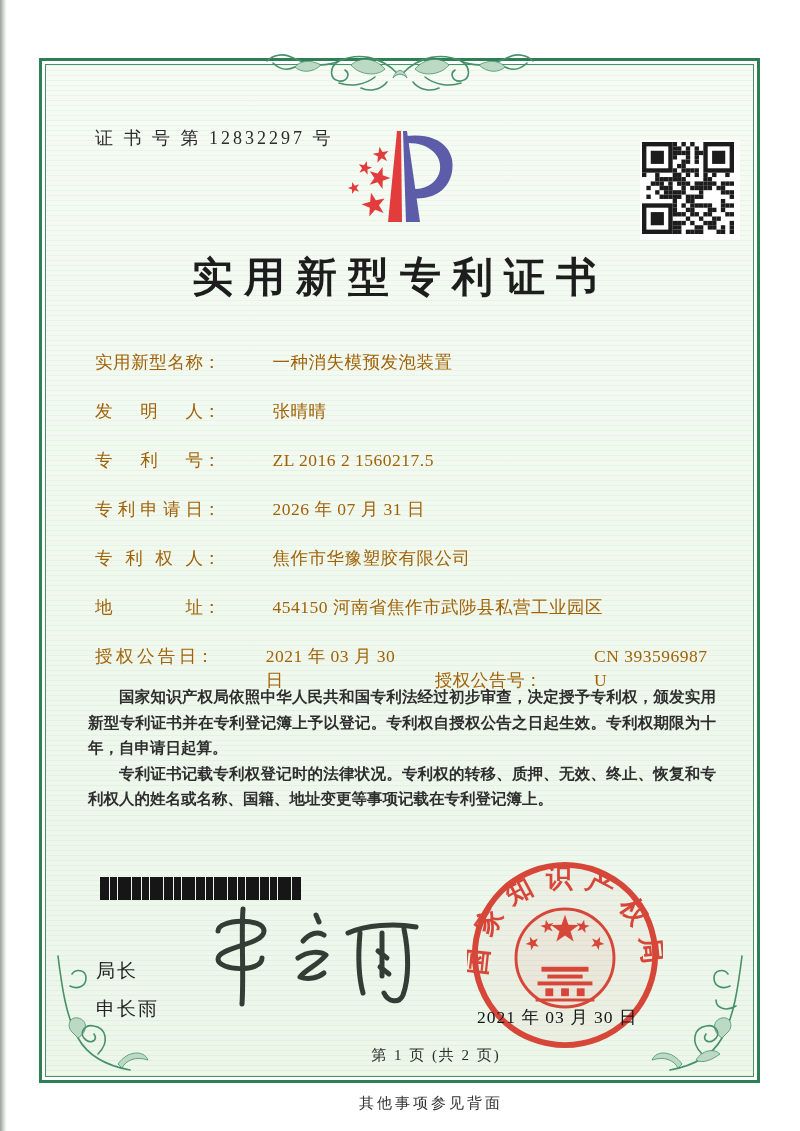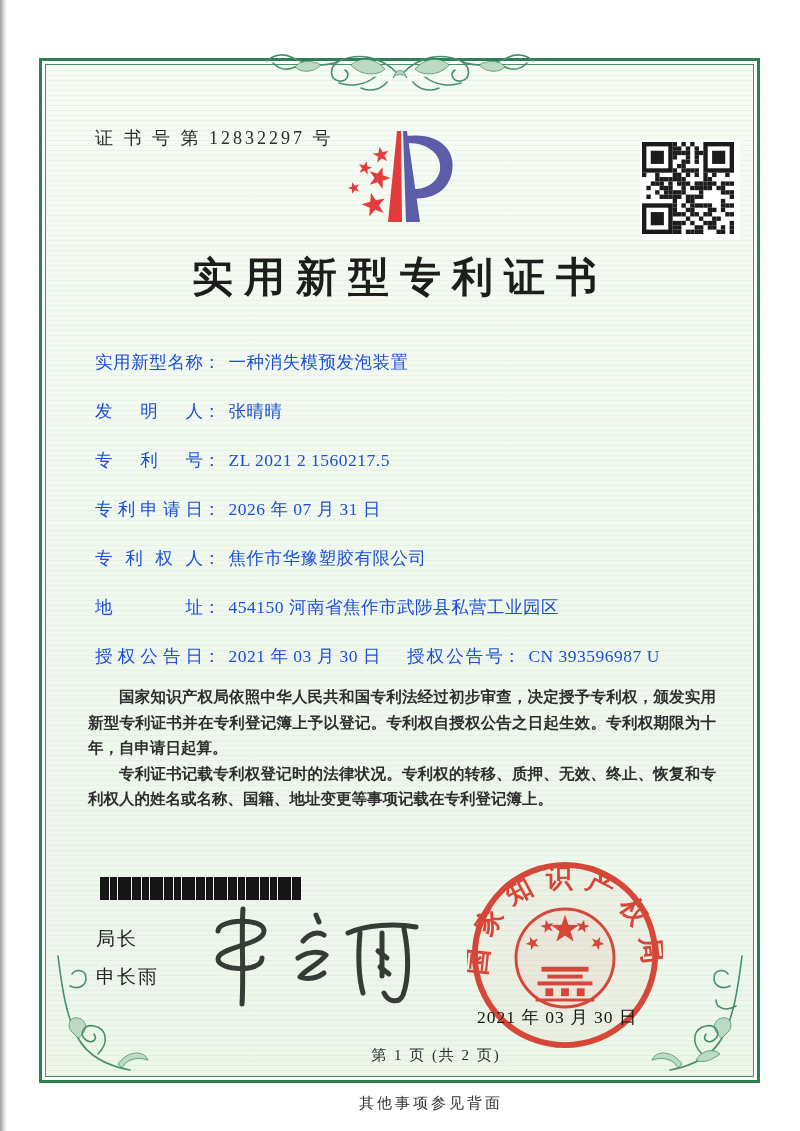--- a/index.html
+++ b/index.html
@@ -18,34 +18,34 @@
   .orn-fill{fill:#bcd9c4;stroke:#47906a;stroke-width:0.8px;}
   .top-orn{position:absolute;left:265px;top:42px;width:270px;height:64px;}
   .corner-orn{position:absolute;width:108px;height:126px;}
   .corner-orn.br{right:48px;top:948px;}
   .corner-orn.bl{left:48px;top:948px;transform:scale(-1,1);}
   .cert-no{position:absolute;left:95px;top:126px;font-size:18px;letter-spacing:3px;color:#2b2b2b;}
   .logo{position:absolute;left:330px;top:126px;width:182px;height:114px;}
   .qr{position:absolute;left:640px;top:140px;width:96px;height:96px;background:#fff;padding:2px;}
   .title{position:absolute;left:0;top:250px;width:100%;text-align:center;
     font-size:41px;font-weight:bold;letter-spacing:11px;color:#1d1d1d;}
-  .fields{position:absolute;left:95px;top:350px;width:622px;font-size:17.5px;color:#1d4ed8;}
+  .fields{position:absolute;left:95px;top:350px;width:622px;font-size:17.5px;color:#a16207;}
   .frow{height:49px;display:flex;align-items:flex-start;line-height:24px;}
   .f-label{display:inline-block;width:108px;text-align:justify;text-align-last:justify;}
   .f-colon{display:inline-block;margin-right:8px;}
-  .f-value{letter-spacing:0.5px;}
+  .f-value{letter-spacing:0.5px;margin-left:44px;}
   .frow.grant .pair{display:flex;}
   .frow.grant .pair.second{margin-left:26px;align-items:flex-end;}
   .frow.grant .pair.second .f-label{width:96px;}
   .paras{position:absolute;left:88px;top:684px;width:628px;font-size:15.5px;line-height:25.5px;
     text-align:justify;color:#2e2e2e;font-weight:bold;}
   .paras p{margin:0;text-indent:2em;}
   .barcode{position:absolute;left:100px;top:877px;width:201px;height:23px;
     background:repeating-linear-gradient(90deg,#161616 0 9px,#f4f4f4 9px 10px,#161616 10px 17px,#f4f4f4 17px 18px,#161616 18px 31px,#f4f4f4 31px 32px);}
-  .director{position:absolute;left:96px;top:926px;font-size:19px;letter-spacing:2px;color:#222;}
+  .director{position:absolute;left:96px;top:958px;font-size:19px;letter-spacing:2px;color:#222;}
   .director div{margin-bottom:12px;}
   .signature{position:absolute;left:198px;top:903px;width:236px;height:106px;}
   .sig-stroke{fill:none;stroke:#333c35;stroke-width:5px;stroke-linecap:round;stroke-linejoin:round;}
   .seal{position:absolute;left:467px;top:857px;width:196px;height:196px;opacity:0.93;}
   .seal-date{position:absolute;left:477px;top:1005px;font-size:17.5px;letter-spacing:1px;color:#161616;z-index:5;}
   .page-info{position:absolute;left:0;top:1046px;width:100%;text-align:center;font-size:15px;
     letter-spacing:2px;color:#2c2c2c;padding-left:36px;}
   .back-note{position:absolute;left:0;top:1094px;width:100%;text-align:center;font-size:15px;
     letter-spacing:3px;color:#333;padding-left:31px;}
 </style>
@@ -284,21 +284,21 @@
       <span class="f-value">一种消失模预发泡装置</span>
     </div>
     <div class="frow">
       <span class="f-label">发明人</span>
         <span class="f-colon">：</span>
       <span class="f-value">张晴晴</span>
     </div>
     <div class="frow">
       <span class="f-label">专利号</span>
         <span class="f-colon">：</span>
-      <span class="f-value">ZL 2021 2 1560217.5</span>
+      <span class="f-value">ZL 2016 2 1560217.5</span>
     </div>
     <div class="frow">
       <span class="f-label">专利申请日</span>
         <span class="f-colon">：</span>
       <span class="f-value">2026 年 07 月 31 日</span>
     </div>
     <div class="frow">
       <span class="f-label">专利权人</span>
         <span class="f-colon">：</span>
       <span class="f-value">焦作市华豫塑胶有限公司</span>

